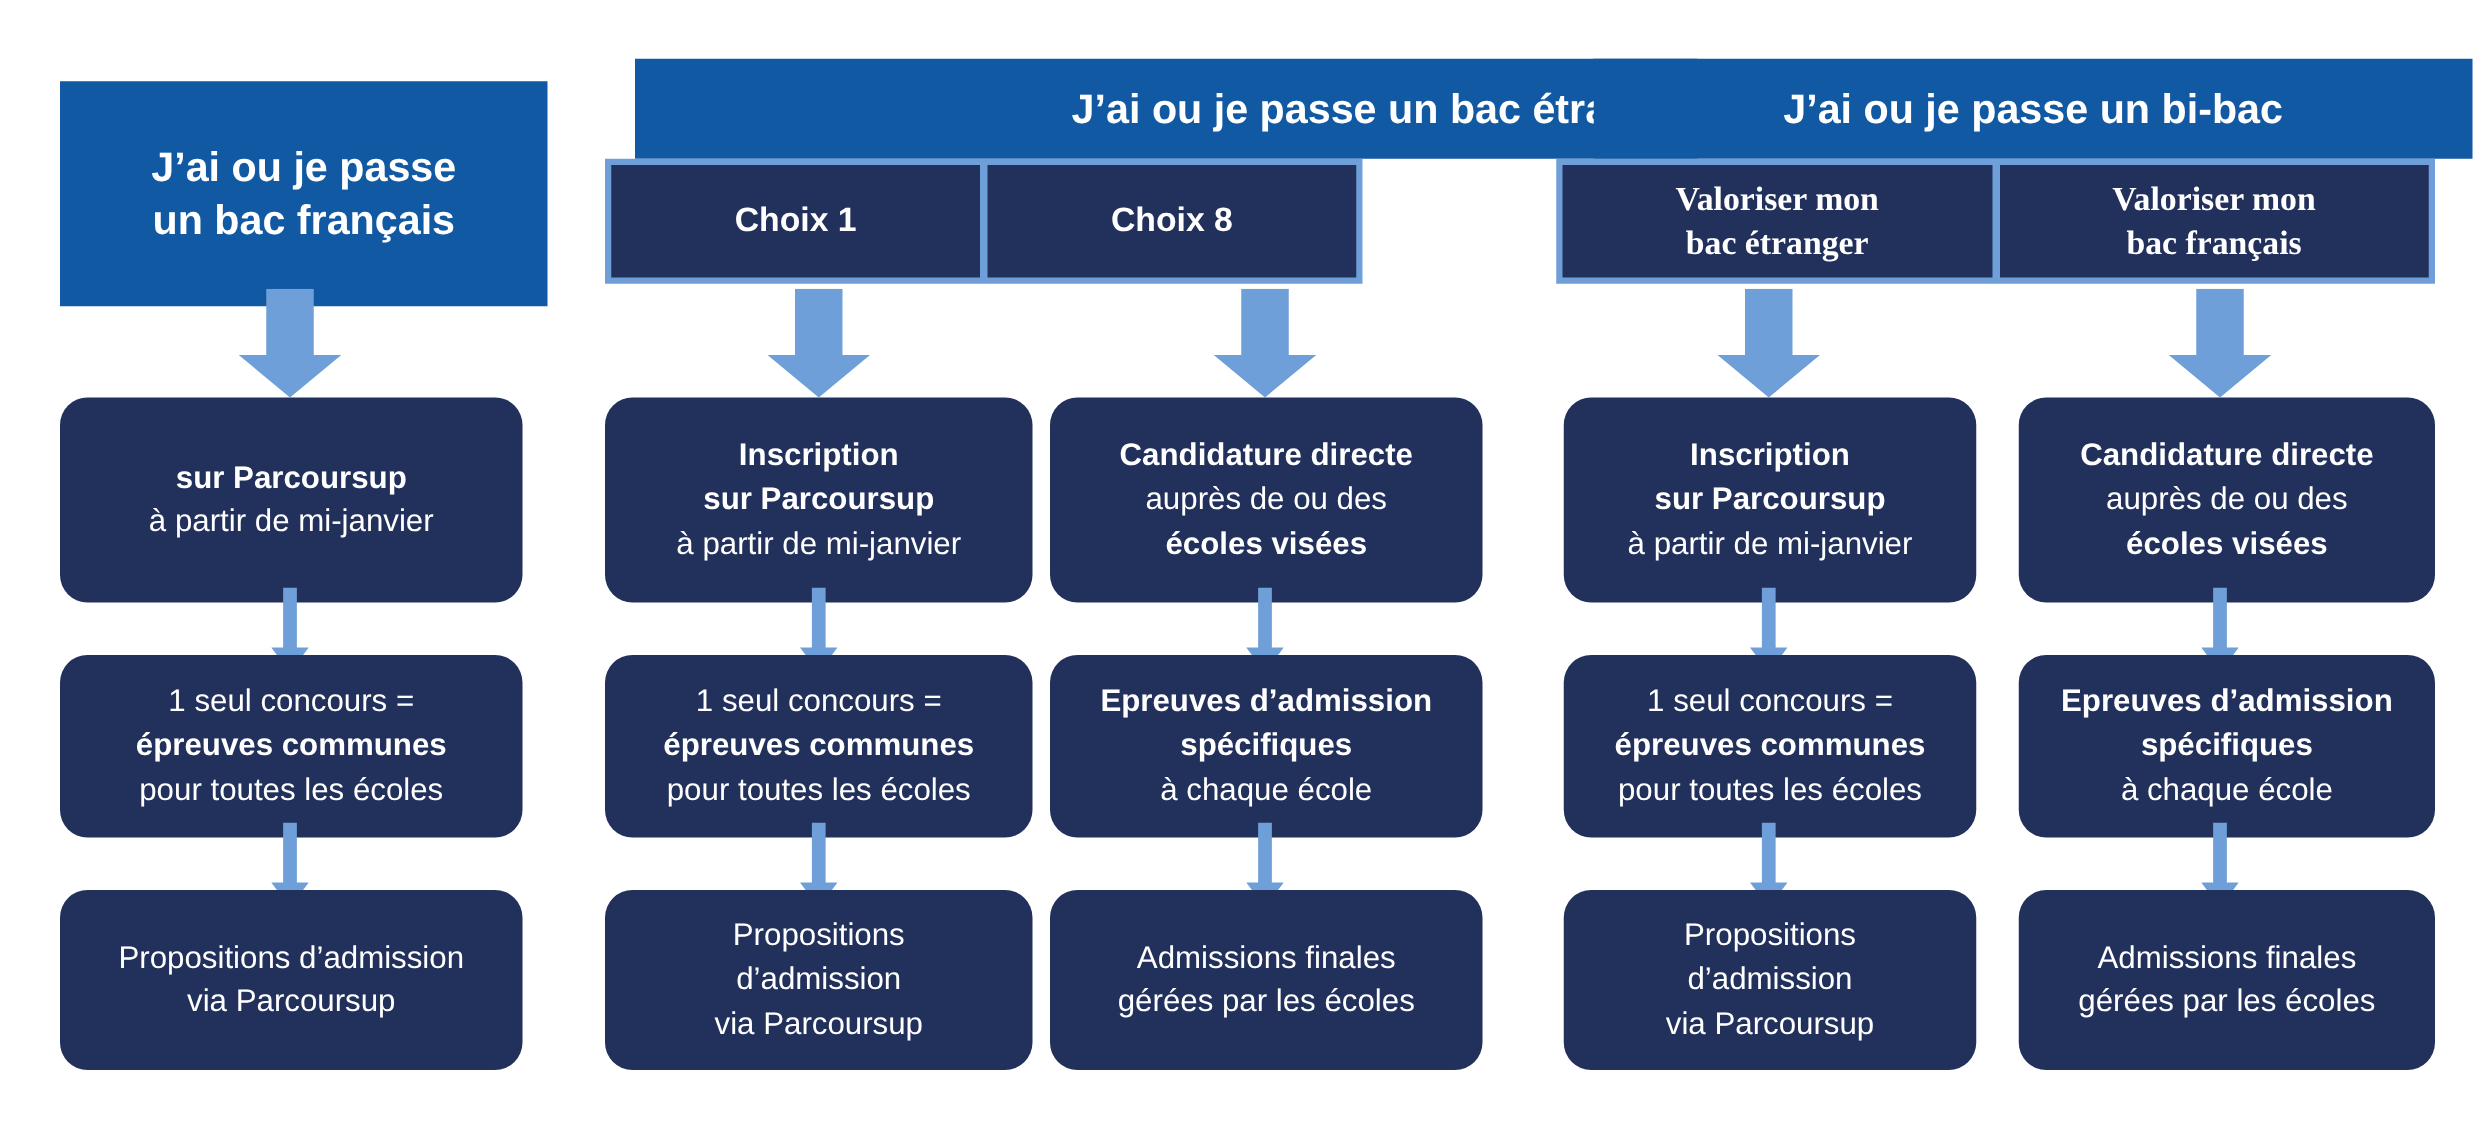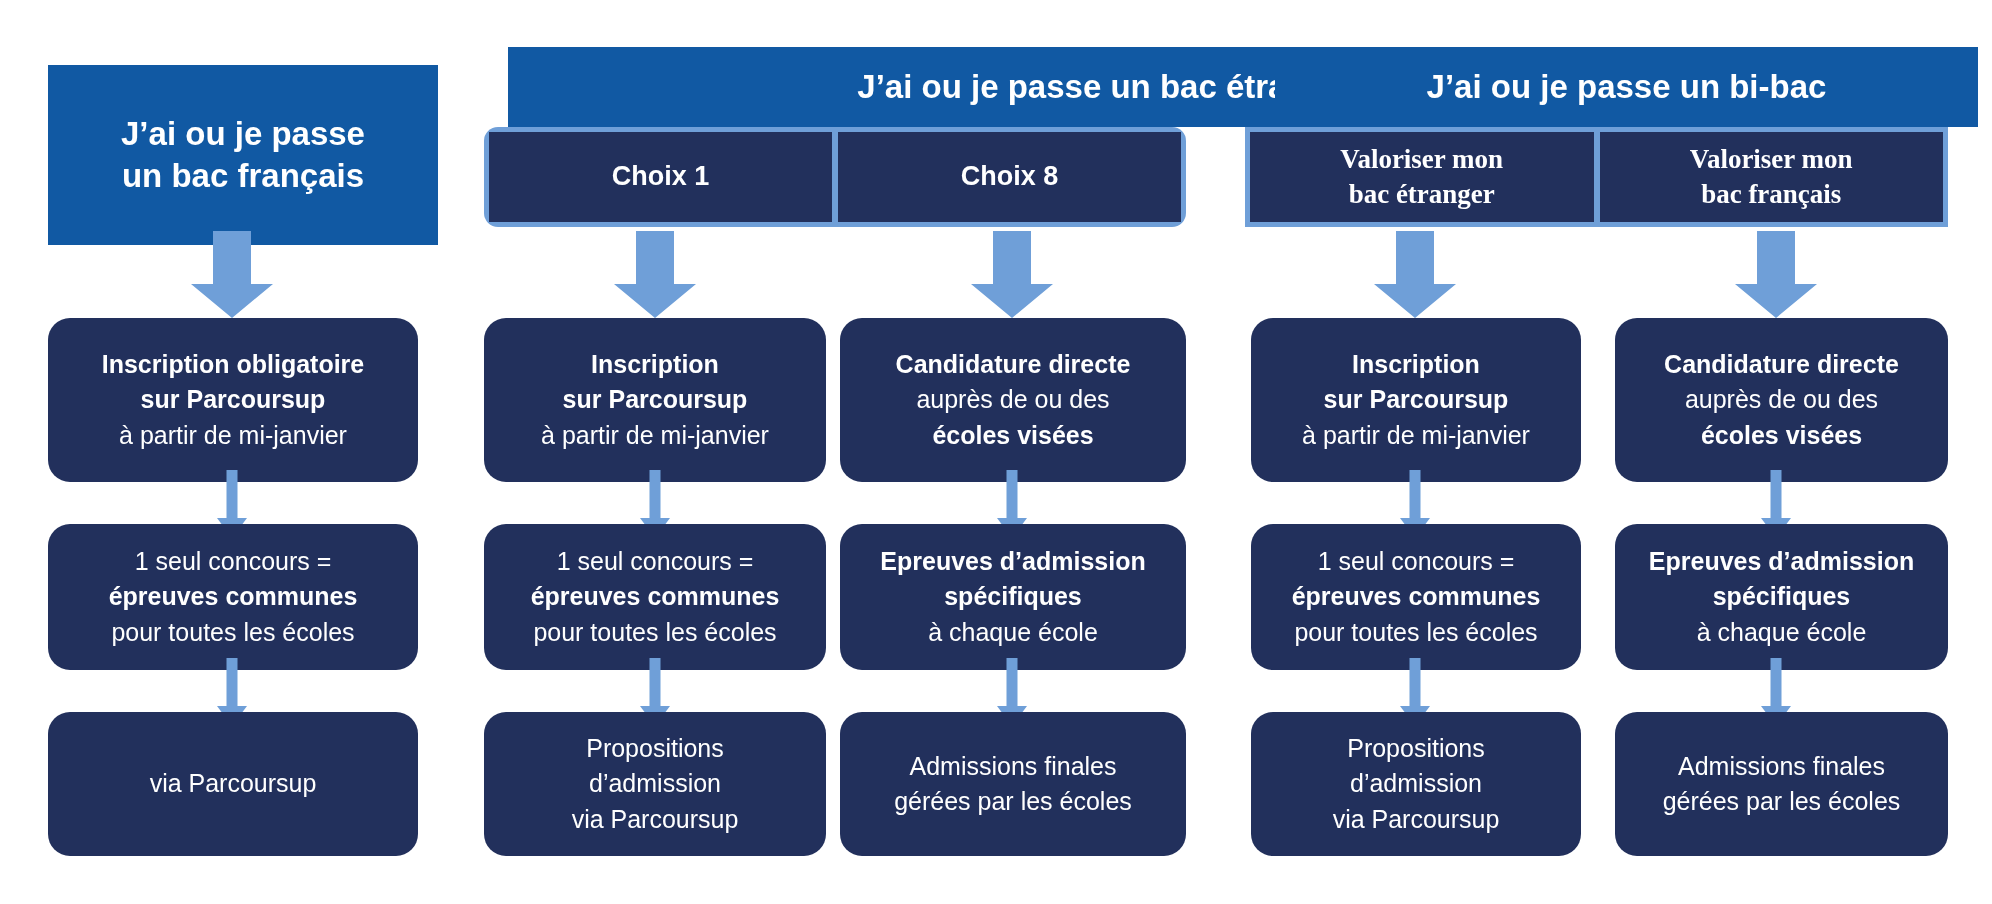--- a/index.html
+++ b/index.html
@@ -88,46 +88,46 @@
         <div>J’ai ou je passe</div>
         <div>un bac français</div>
       </div>
     </div>
     <div class="arrow-big" style="left: 191px; top: 231px;">
       <svg width="82" height="87" viewBox="0 0 82 87">
         <path d="M22,0 L60,0 L60,53 L82,53 L41,87 L0,53 L22,53 Z" fill="#6f9fd8"></path>
       </svg>
     </div>
     <div class="pbox" style="left: 48px; top: 318px; width: 370px; height: 164px;">
-      <span class="ln b">Inscription obligatoire</span>
       <span class="ln b">sur Parcoursup</span>
       <span class="ln">à partir de mi-janvier</span>
     </div>
     <div class="arrow-small" style="left: 217px; top: 470px;">
       <svg width="30" height="68" viewBox="0 0 30 68">
         <path d="M9.5,0 L20.5,0 L20.5,48 L30,48 L15,68 L0,48 L9.5,48 Z" fill="#6f9fd8"></path>
       </svg>
     </div>
     <div class="pbox" style="left: 48px; top: 524px; width: 370px; height: 146px;">
       <span class="ln">1 seul concours =</span>
       <span class="ln b">épreuves communes</span>
       <span class="ln">pour toutes les écoles</span>
     </div>
     <div class="arrow-small" style="left: 217px; top: 658px;">
       <svg width="30" height="68" viewBox="0 0 30 68">
         <path d="M9.5,0 L20.5,0 L20.5,48 L30,48 L15,68 L0,48 L9.5,48 Z" fill="#6f9fd8"></path>
       </svg>
     </div>
     <div class="pbox" style="left: 48px; top: 712px; width: 370px; height: 144px;">
+      <span class="ln">Propositions d’admission</span>
       <span class="ln">via Parcoursup</span>
     </div>
     <div class="header-bar wide" style="position: absolute; left: 508px; top: 47px; width: 850px; height: 80px; justify-content: flex-end;">
       <div>J’ai ou je passe un bac étranger</div>
     </div>
-    <div class="subtab-band" style="position: absolute; left: 484px; top: 127px; width: 702px; height: 100px; border-radius: 14px;">
+    <div class="subtab-band" style="position: absolute; left: 484px; top: 127px; width: 606px; height: 100px;">
       <div class="subtab">
         <div>Choix 1</div>
       </div>
       <div class="subtab">
         <div>Choix 8</div>
       </div>
     </div>
     <div class="arrow-big" style="left: 614px; top: 231px;">
       <svg width="82" height="87" viewBox="0 0 82 87">
         <path d="M22,0 L60,0 L60,53 L82,53 L41,87 L0,53 L22,53 Z" fill="#6f9fd8"></path>

